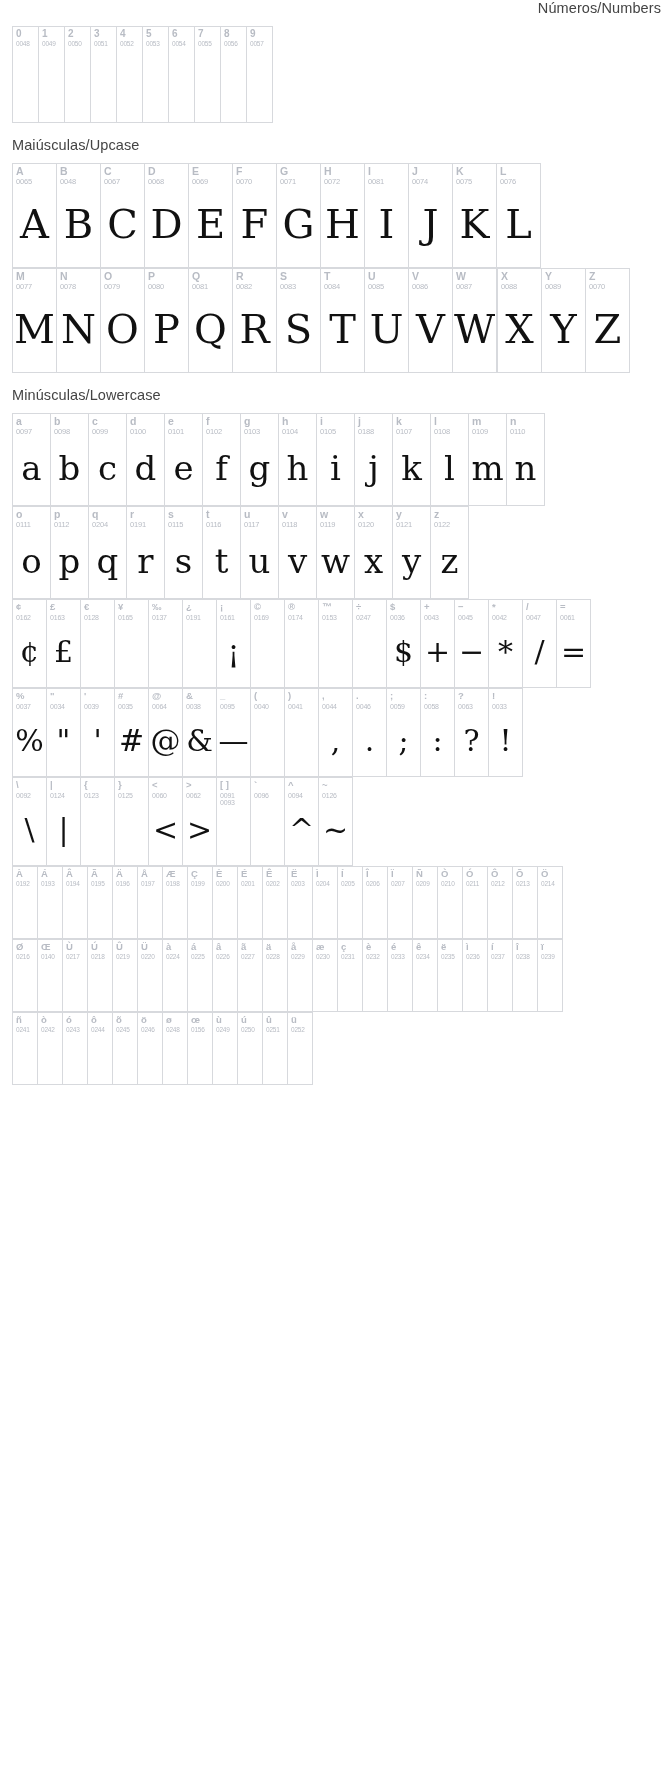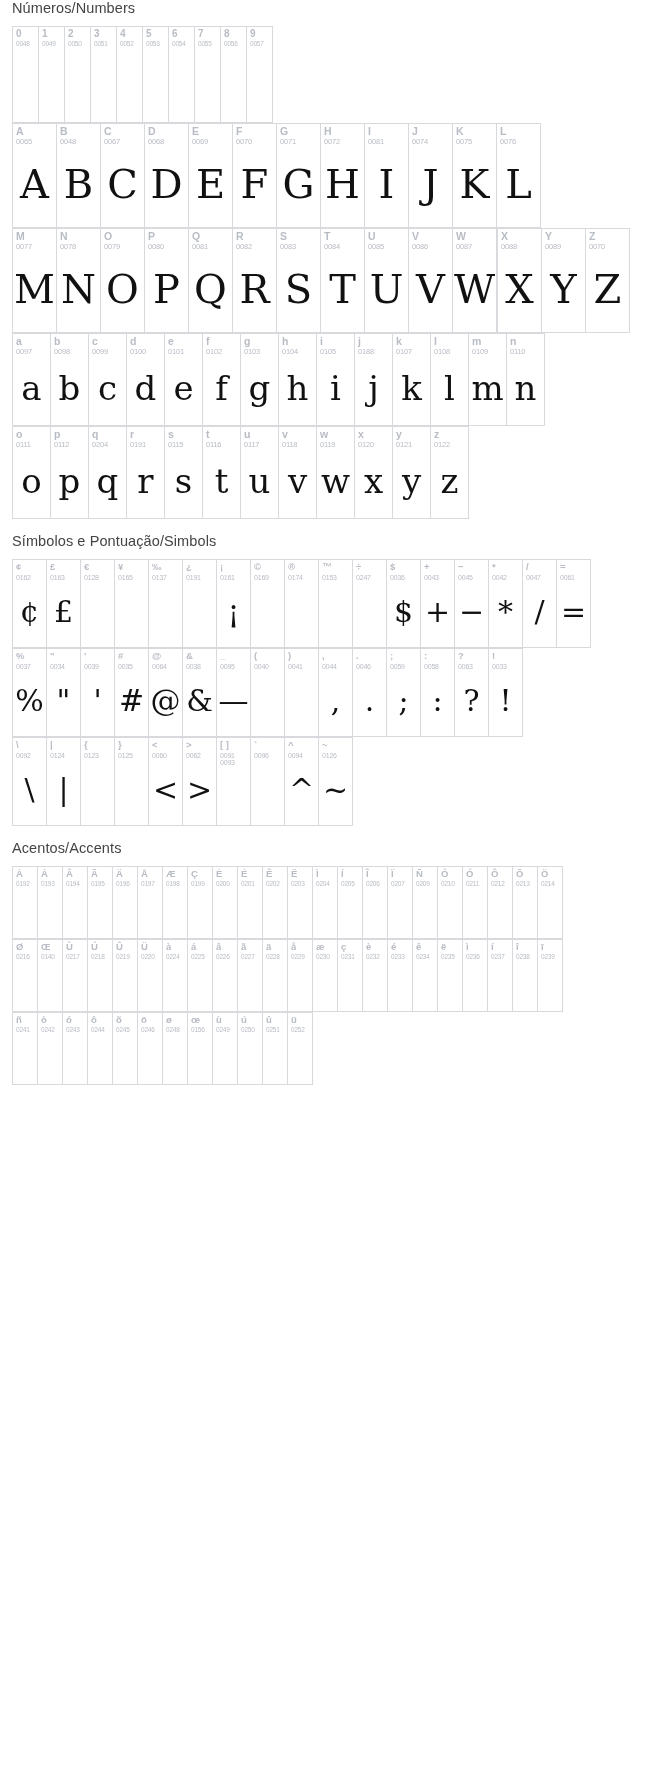--- a/index.html
+++ b/index.html
@@ -19,21 +19,21 @@
     padding: 0 0 20px 0;
   }
   .section-title {
     font-size: 14.5px;
     color: #444;
     font-weight: 400;
     margin: 0;
     padding: 14px 0 10px 12px;
     letter-spacing: 0.1px;
   }
-  .section-title.first { padding-top: 0; }
+  .section-title.first { padding-top: 0; text-align: right; }
   .grid {
     margin: 0 0 0 12px;
     display: flex;
     flex-wrap: wrap;
     align-items: flex-start;
     box-sizing: border-box;
   }
   .glyph-row {
     display: flex;
     flex-wrap: nowrap;
@@ -170,20 +170,21 @@
         </div>
         <div class="cell">
           <div class="meta">
             <span class="char-label">9</span>
             <span class="code">0057</span>
           </div>
           <div class="glyph"></div>
         </div>
       </div>
     </div>
+    <div class="section-title">Maiúsculas/Upcase</div>
     <div class="grid upcase">
       <div class="glyph-row">
         <div class="cell">
           <div class="meta">
             <span class="char-label">A</span>
             <span class="code">0065</span>
           </div>
           <div class="glyph">A</div>
         </div>
         <div class="cell">
@@ -360,20 +361,21 @@
         </div>
         <div class="cell">
           <div class="meta">
             <span class="char-label">Z</span>
             <span class="code">0070</span>
           </div>
           <div class="glyph">Z</div>
         </div>
       </div>
     </div>
+    <div class="section-title">Minúsculas/Lowercase</div>
     <div class="grid lower">
       <div class="glyph-row">
         <div class="cell">
           <div class="meta">
             <span class="char-label">a</span>
             <span class="code">0097</span>
           </div>
           <div class="glyph">a</div>
         </div>
         <div class="cell">
@@ -548,21 +550,20 @@
         </div>
         <div class="cell">
           <div class="meta">
             <span class="char-label">z</span>
             <span class="code">0122</span>
           </div>
           <div class="glyph">z</div>
         </div>
       </div>
     </div>
-    <div class="section-title">Símbolos e Pontuação/Simbols</div>
     <div class="grid symbols">
       <div class="glyph-row">
         <div class="cell">
           <div class="meta">
             <span class="char-label">¢</span>
             <span class="code">0162</span>
           </div>
           <div class="glyph">¢</div>
         </div>
         <div class="cell">
@@ -851,21 +852,20 @@
         </div>
         <div class="cell">
           <div class="meta">
             <span class="char-label">~</span>
             <span class="code">0126</span>
           </div>
           <div class="glyph">~</div>
         </div>
       </div>
     </div>
-    <div class="section-title">Acentos/Accents</div>
     <div class="grid accents">
       <div class="glyph-row">
         <div class="cell">
           <div class="meta">
             <span class="char-label">À</span>
             <span class="code">0192</span>
           </div>
           <div class="glyph"></div>
         </div>
         <div class="cell">

